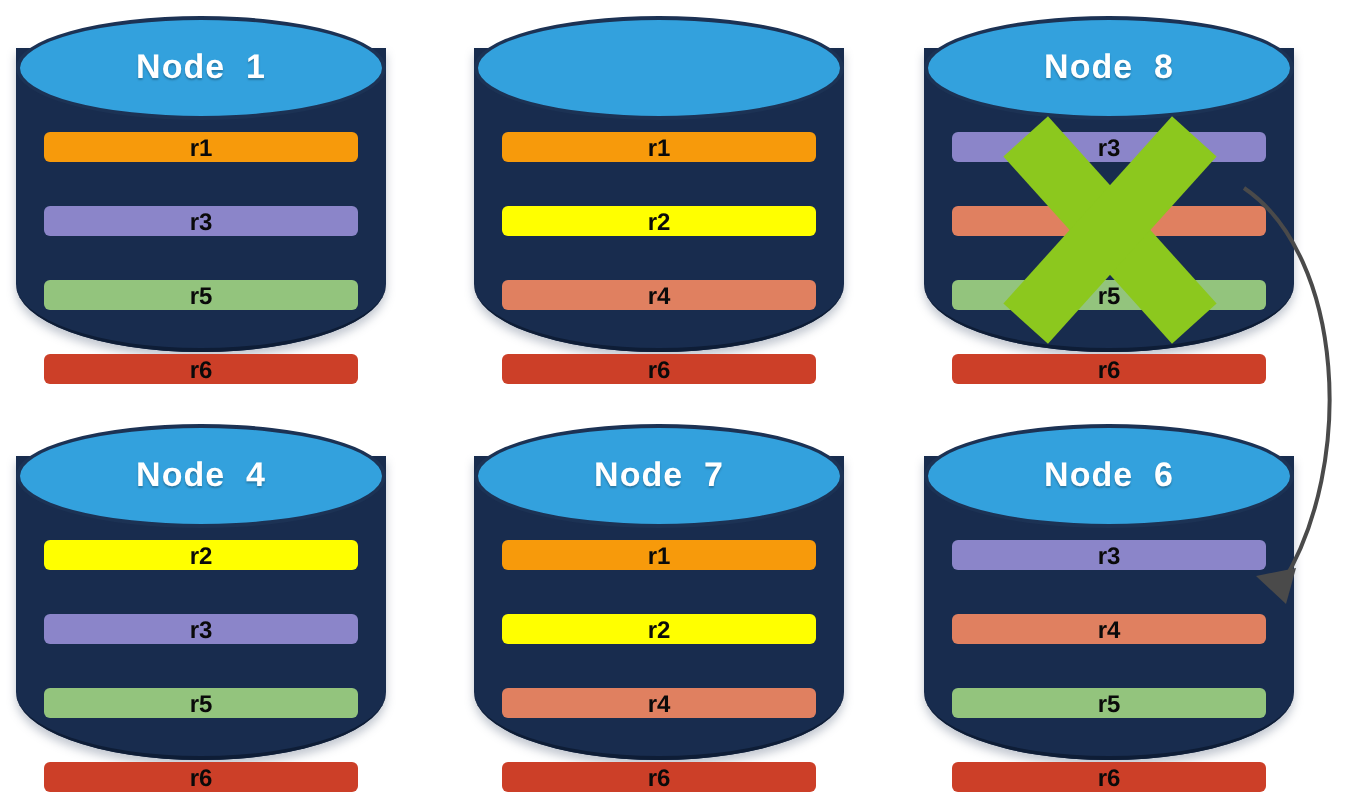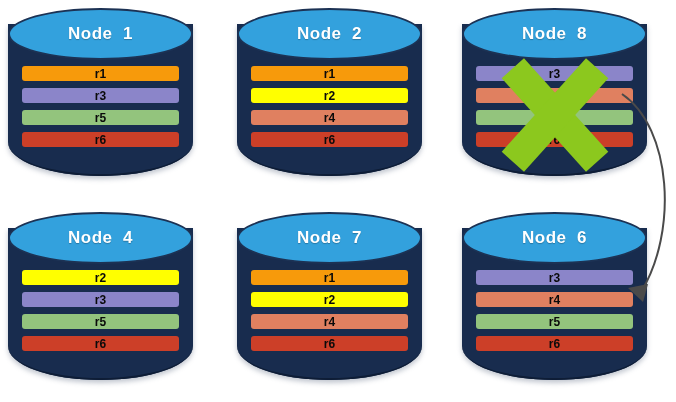--- a/index.html
+++ b/index.html
@@ -80,21 +80,21 @@
   
   .records {
     position: absolute;
     left: 14px;
     top: 58px;
     width: 157px;
   }
   .record {
     position: relative;
     height: 15px;
-    margin-bottom: 7px;
+    margin-bottom: 22px;
     border-radius: 3px;
     display: flex;
     align-items: center;
     justify-content: center;
     font-size: 12px;
     font-weight: bold;
     color: #0a0a0a;
     line-height: 1;
   }
   .record:last-child { margin-bottom: 0; }
@@ -147,21 +147,20 @@
         </div>
       <div class="record" style="background: rgb(204, 63, 40);">
           <span>r6</span>
         </div>
     </div>
   </div>
 
   <div class="node" style="left:237px; top:8px;">
     <div class="node-body"></div>
     <div class="node-top"></div>
-    <div class="node-title">Node  2</div>
     <div class="records">
       <div class="record" style="background: rgb(247, 154, 11);">
           <span>r1</span>
         </div>
       <div class="record" style="background: rgb(255, 255, 0);">
           <span>r2</span>
         </div>
       <div class="record" style="background: rgb(224, 128, 96);">
           <span>r4</span>
         </div>

